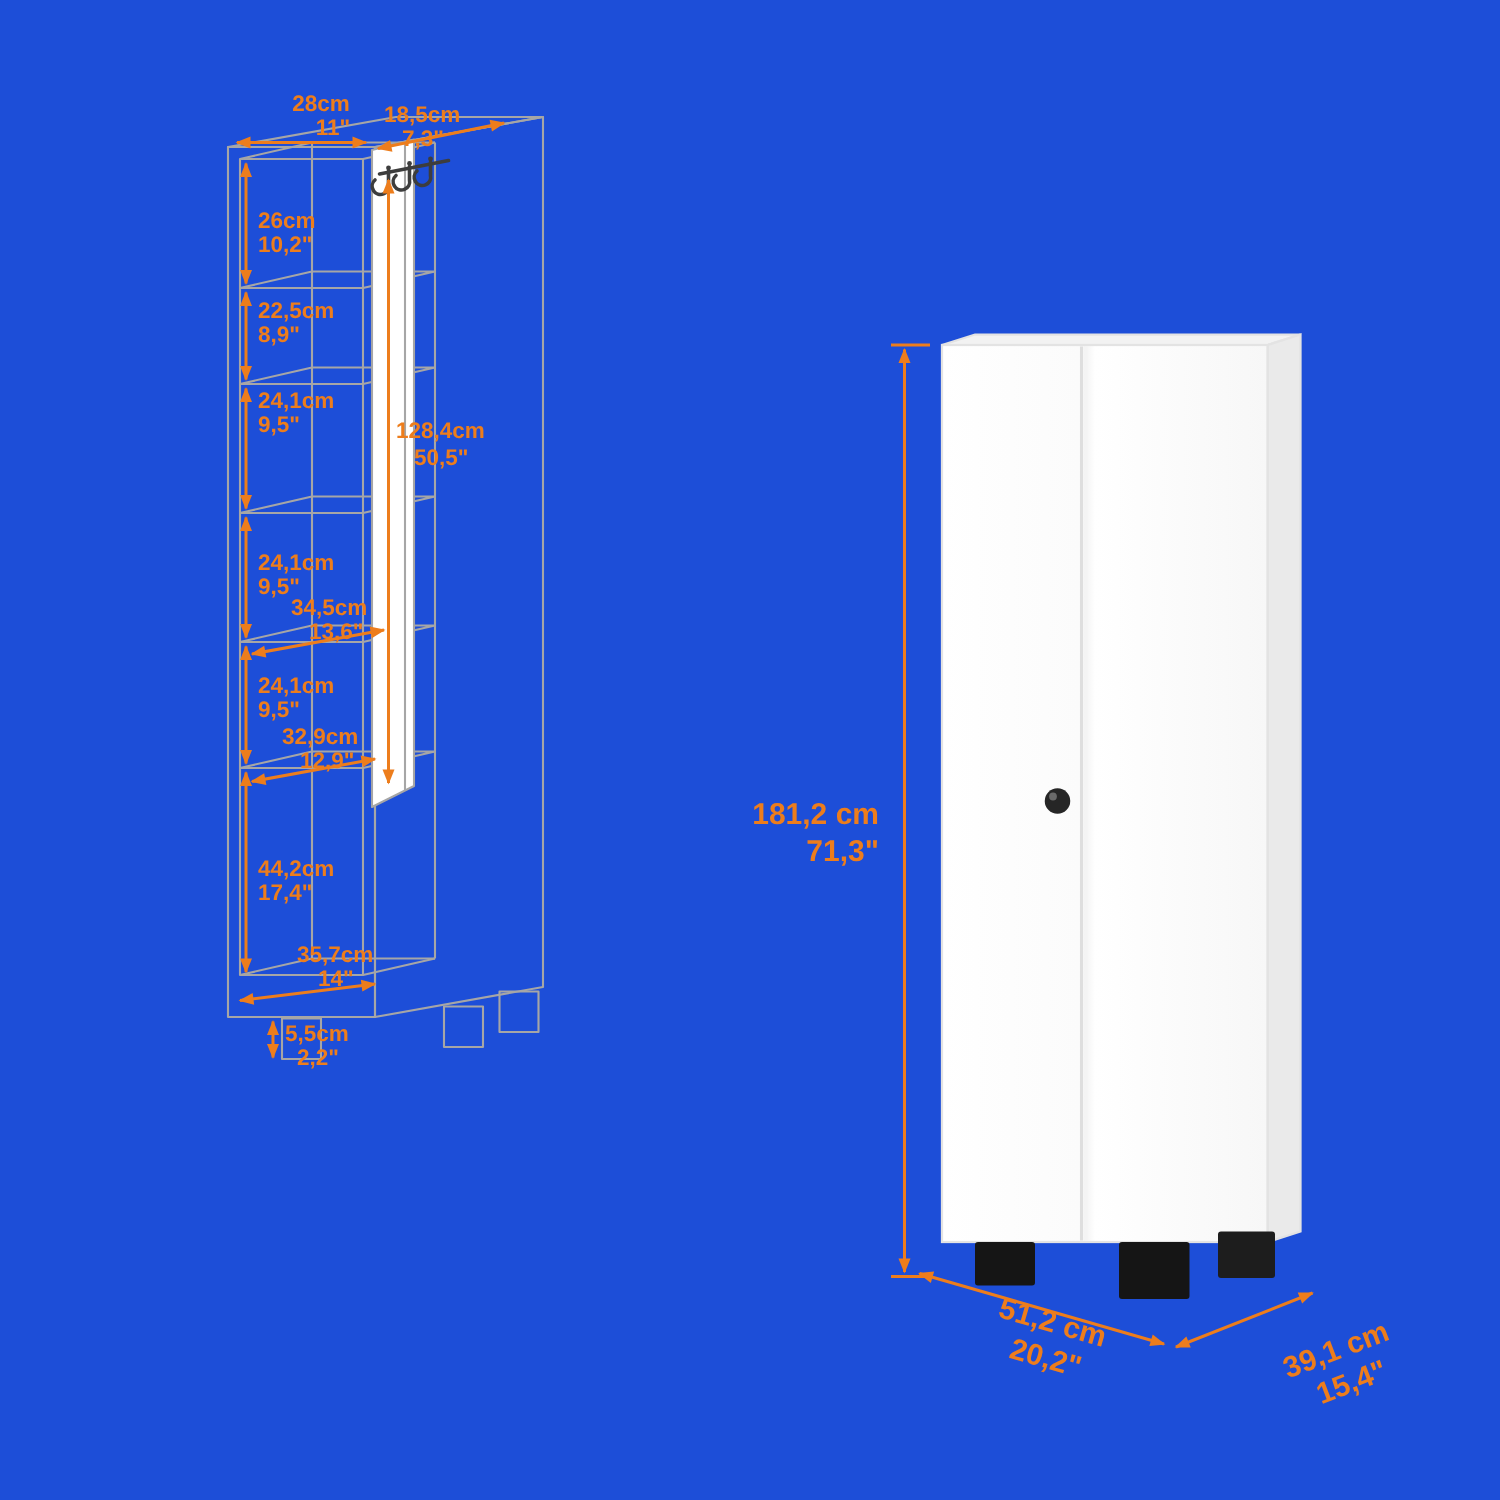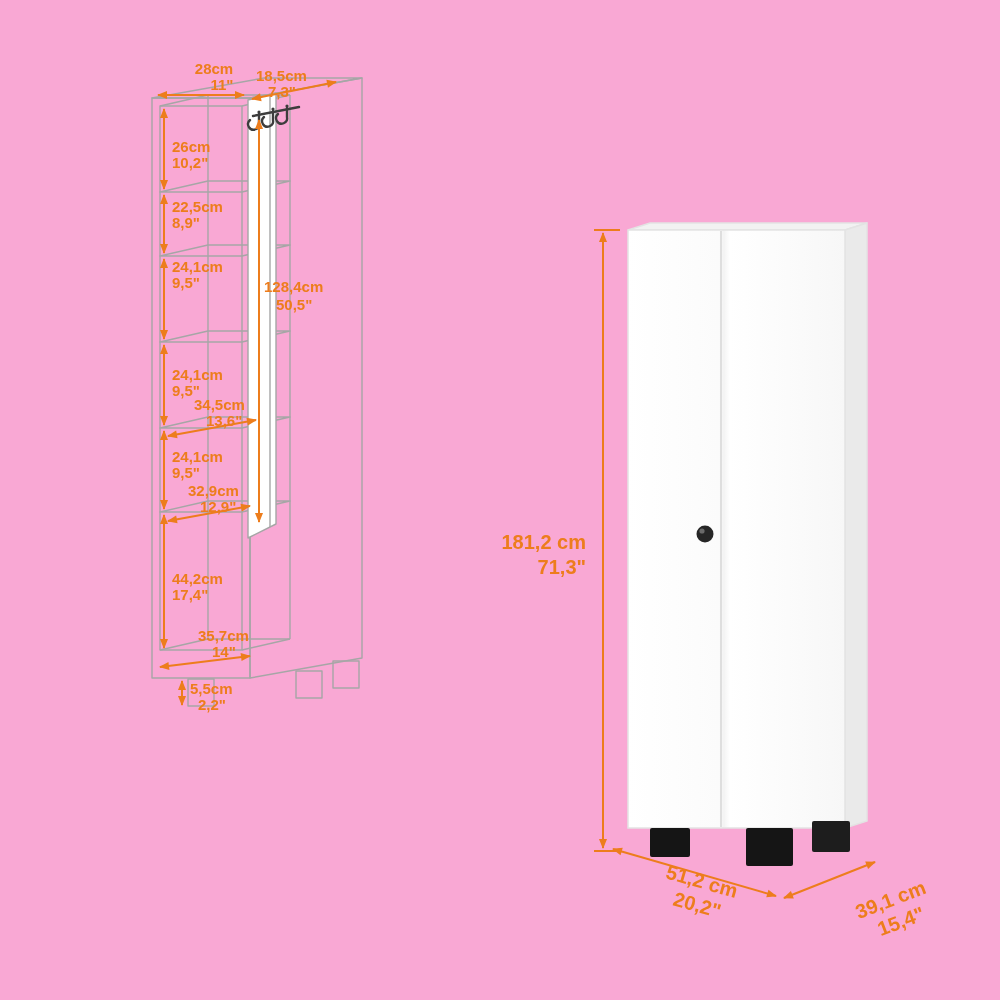--- a/index.html
+++ b/index.html
@@ -1,16 +1,16 @@
 <!DOCTYPE html>
 <html><head>
 <meta charset="utf-8">
 <style>
   html,body{margin:0;padding:0;background:#ffffff;}
-  .canvas{position:relative;width:1000px;height:1000px;background:#f9a8d4;overflow:hidden;
+  .canvas{position:relative;width:1000px;height:1000px;background:#1d4ed8;overflow:hidden;
           font-family:"Liberation Sans","DejaVu Sans",sans-serif;text-align:center;}
   svg{display:block;}
   text{font-family:"Liberation Sans","DejaVu Sans",sans-serif;font-weight:700;fill:#ED7D1C;}
   .t15{font-size:15px;}
   .t20{font-size:20px;}
   .wire{stroke:#a6a6a6;stroke-width:1.4;fill:none;stroke-linejoin:round;}
   .wire-f{stroke:#a6a6a6;stroke-width:1.4;fill:#ffffff;stroke-linejoin:round;}
   .dim{stroke:#ED7D1C;stroke-width:2;fill:none;}
   .tick{stroke:#ED7D1C;stroke-width:2;fill:none;}
   .dark{stroke:#3d3d3d;stroke-width:2.4;fill:none;stroke-linecap:round;}

